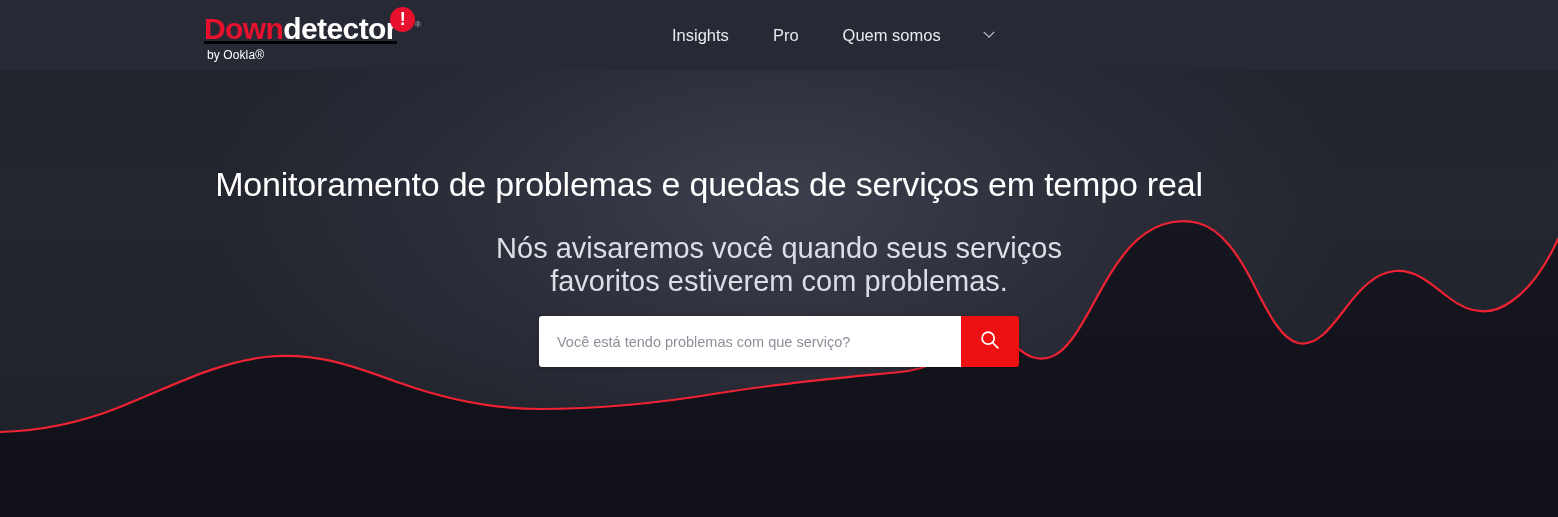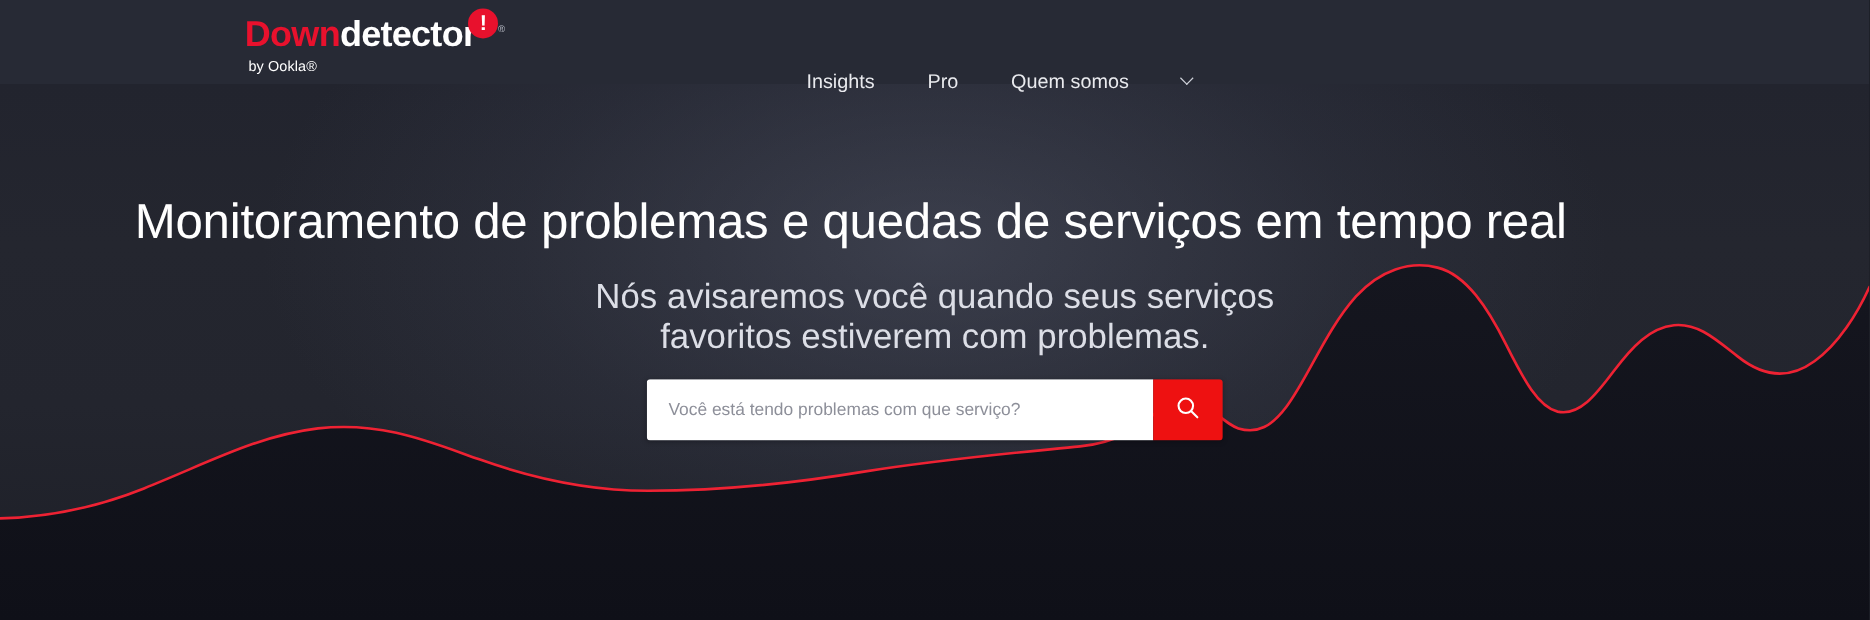--- a/index.html
+++ b/index.html
@@ -43,20 +43,21 @@
     cursor: pointer;
   }
 
   .logo-main {
     position: relative;
     font-size: 30px;
     font-weight: bold;
     letter-spacing: -0.6px;
     line-height: 34px;
     white-space: nowrap;
+    text-decoration: underline;
   }
   .logo-down { color: #e8112d; }
   .logo-detector { color: #ffffff; }
 
   .logo-badge {
     position: absolute;
     left: 186px;
     top: -5px;
     width: 25px;
     height: 25px;
@@ -90,21 +91,20 @@
 
   
   .nav {
     position: absolute;
     left: 650px;
     top: 0;
     height: 70px;
     display: flex;
     align-items: center;
     gap: 0px;
-    margin-top: 33px;
   }
   .nav-item {
     color: #e9eaee;
     font-size: 16.5px;
     padding: 0 22px;
     line-height: 70px;
     cursor: pointer;
     white-space: nowrap;
     display: flex;
     align-items: center;
@@ -196,21 +196,21 @@
     z-index: 5;
   }
 
   .hero-title {
     position: absolute;
     top: 90px;
     left: 0;
     width: 1418px;
     text-align: center;
     color: #ffffff;
-    font-size: 41px;
+    font-size: 34px;
     font-weight: normal;
     letter-spacing: -0.2px;
     line-height: 48px;
     white-space: nowrap;
   }
 
   .hero-sub {
     position: absolute;
     top: 162px;
     left: 0;

